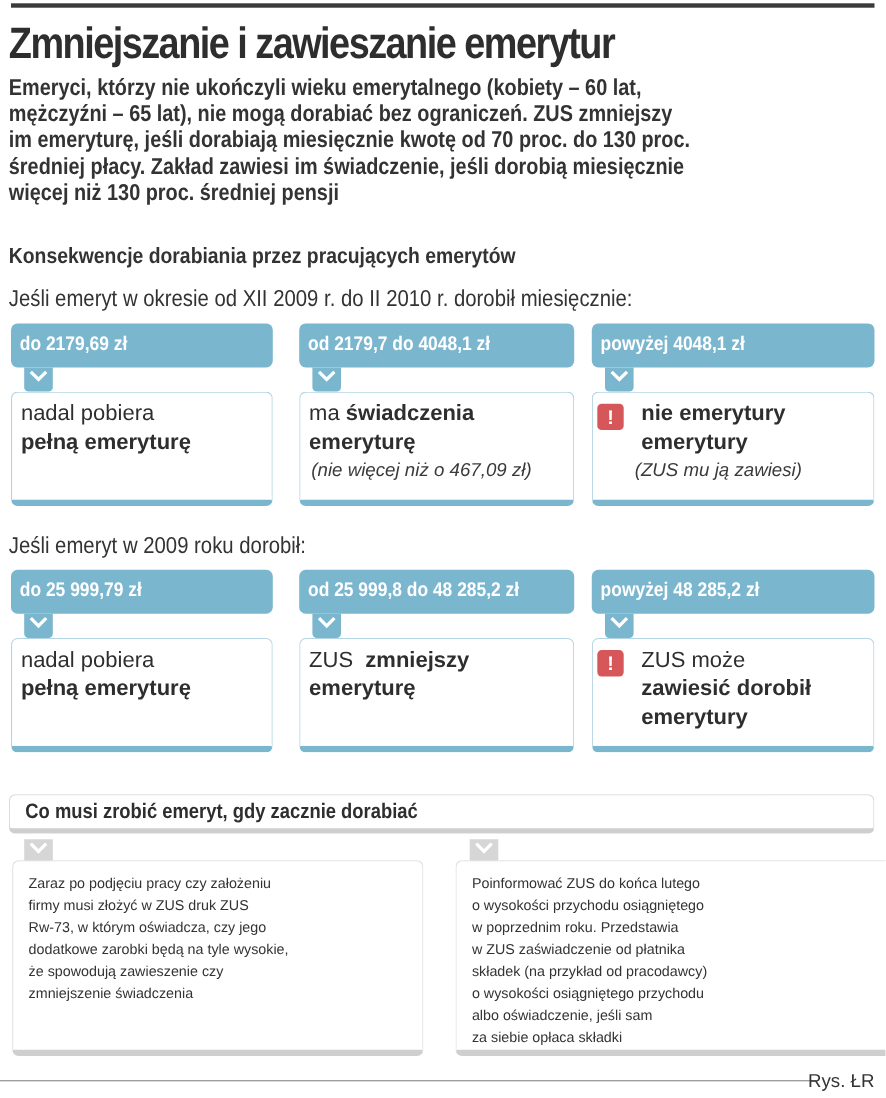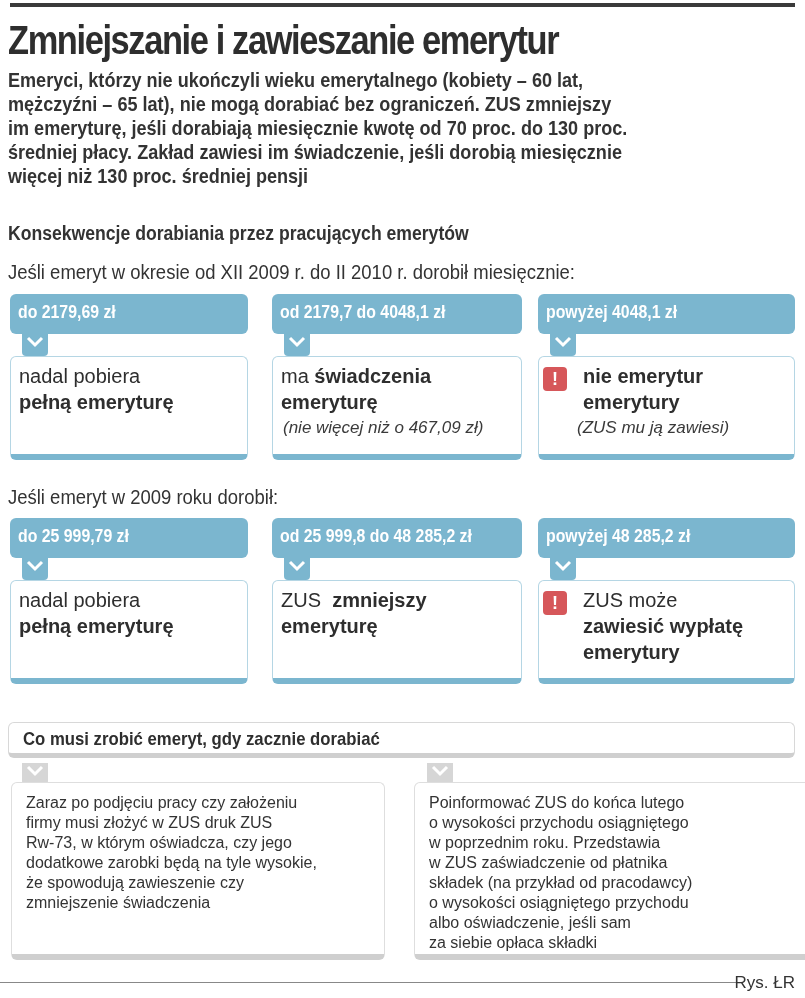--- a/index.html
+++ b/index.html
@@ -67,21 +67,21 @@
       transform: scaleX(0.88); transform-origin: left top; white-space: nowrap;
     }
     .gnotch {
       position: absolute; width: 26px; height: 22px; background: #d6d6d6;
       border-radius: 0 0 4px 4px;
     }
     .gnotch svg { position: absolute; left: 4px; top: 1px; }
     .gcard {
       position: absolute; background: #fff; border: 1px solid #dedede;
       border-bottom: 6px solid #cfcfcf; border-radius: 6px;
-      padding: 10px 14px; font-size: 16px; line-height: 20px; color: #333;
+      padding: 10px 14px; font-size: 13px; line-height: 20px; color: #333;
     }
     .gcard span { display: block; white-space: nowrap; }
     .footer-rule { position: absolute; left: 0; top: 982px; width: 742px; height: 1px; background: #888; }
     .credit { position: absolute; right: 10px; top: 973px; font-size: 17px; color: #333; }
   </style>
 </head>
 <body>
 
 <div class="top-rule"></div>
 <h1 class="title">Zmniejszanie i zawieszanie emerytur</h1>
@@ -127,21 +127,21 @@
   <div class="col" style="left:528px;">
     <div class="tab" style="width:257px;"><span class="tab-text">powyżej 4048,1 zł</span></div>
     <div class="notch">
         <svg width="18" height="14">
           <polyline points="2,3 9,10 16,3" fill="none" stroke="#fff" stroke-width="3"></polyline>
         </svg>
       </div>
     <div class="card" style="width:257px;height:104px;">
       <div class="warn">!</div>
       <div class="indent">
-        <span class="bold">nie emerytur</span><br>
+        <span class="bold">nie emerytury</span><br>
         <span class="bold">emerytury</span>
       </div>
       <span class="note" style="padding-left:30px;">(ZUS mu ją zawiesi)</span>
     </div>
   </div>
 </div>
 
 <div class="intro" style="top:485px;">Jeśli emeryt w 2009 roku dorobił:</div>
 
 <div class="row" style="top:518px;">
@@ -173,21 +173,21 @@
     <div class="tab" style="width:257px;"><span class="tab-text">powyżej 48 285,2 zł</span></div>
     <div class="notch">
         <svg width="18" height="14">
           <polyline points="2,3 9,10 16,3" fill="none" stroke="#fff" stroke-width="3"></polyline>
         </svg>
       </div>
     <div class="card" style="width:257px;height:104px;">
       <div class="warn">!</div>
       <div class="indent">
         <span>ZUS może</span><br>
-        <span class="bold">zawiesić wypłatę</span><br>
+        <span class="bold">zawiesić dorobił</span><br>
         <span class="bold">emerytury</span>
       </div>
     </div>
   </div>
 </div>
 
 <div class="co-header"><span>Co musi zrobić emeryt, gdy zacznie dorabiać</span></div>
 
 <div class="gnotch" style="left:22px;top:763px;">
     <svg width="18" height="14">

